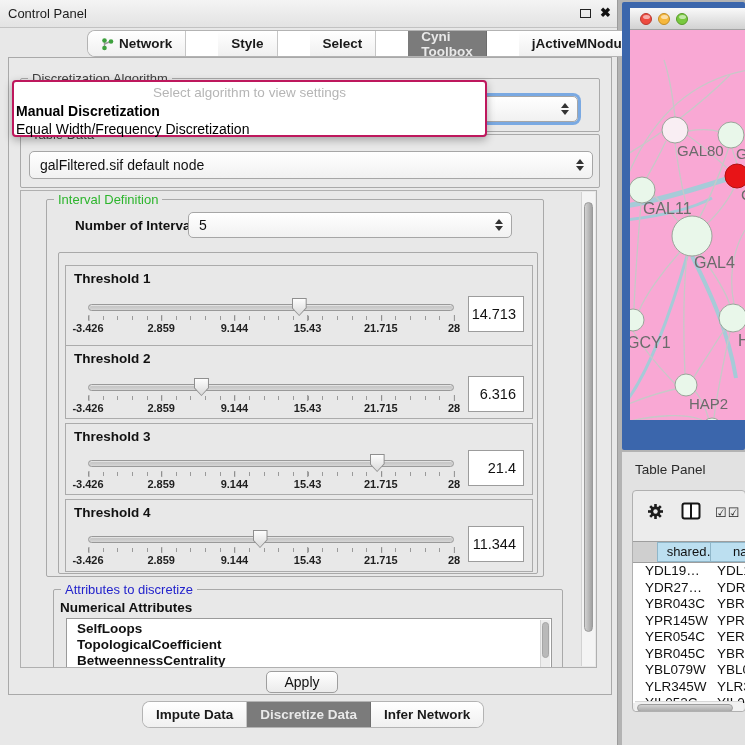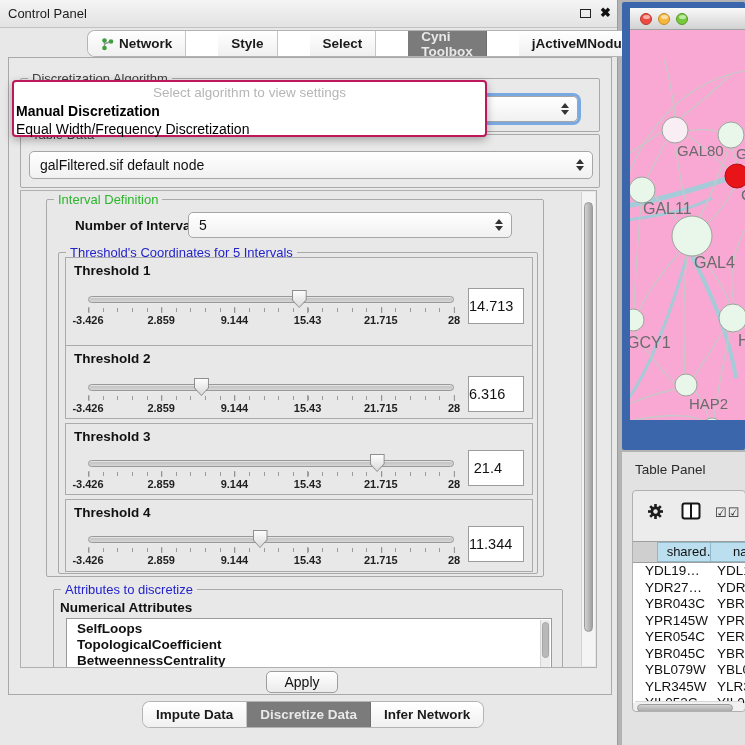--- a/index.html
+++ b/index.html
@@ -80,21 +80,21 @@
     clip-path:polygon(0 0,100% 0,100% 55%,50% 100%,0 55%); background:linear-gradient(#fdfdfd,#d9d9d9); }
   .minors { position:absolute; left:0; right:0; top:16px; height:4px;
     background:repeating-linear-gradient(90deg,#9a9a9a 0 1px,transparent 1px 4%); }
   .scale { position:absolute; left:0; right:0; top:22px; height:12px; }
   .scale span { position:absolute; transform:translateX(-50%); font-size:11px; font-weight:bold; color:#1e1e1e; white-space:nowrap; }
   .scale span::before { content:""; position:absolute; left:50%; top:-7px; width:1px; height:6px; background:#8c8c8c; }
   .scale span:nth-child(1){left:0;} .scale span:nth-child(2){left:20%;}
   .scale span:nth-child(3){left:40%;} .scale span:nth-child(4){left:60%;}
   .scale span:nth-child(5){left:80%;} .scale span:nth-child(6){left:100%;}
   .value-box { position:absolute; right:8px; top:30px; width:56px; height:36px; background:#fff; border:1px solid #9c9c9c;
-    font-size:14.5px; text-align:right; padding-right:21px; line-height:34px; }
+    font-size:14.5px; text-align:right; padding-right:7px; line-height:34px; }
 
   #attr-group { left:32px; top:398px; width:510px; height:86px; }
   #attr-list-title { position:absolute; left:6px; top:10px; font-size:13.5px; font-weight:bold; }
   #attr-list { position:absolute; left:12px; top:28px; width:486px; height:52px; background:#fff; border:1px solid #9a9a9a; overflow:hidden; padding:2px 0 0 10px;font-weight:bold; }
   #attr-list .item { font-size:13.5px; line-height:16px; color:#111; }
   .list-scroll { position:absolute; right:1px; top:1px; bottom:1px; width:10px; background:#ededed; border-left:1px solid #d5d5d5; }
   .list-scroll .thumb { position:absolute; left:1px; top:2px; width:7px; height:36px; border-radius:4px; background:#b9b9b9; border:1px solid #a5a5a5; }
 
   #apply-btn { position:absolute; left:266px; top:671px; width:72px; height:22px; border:1px solid #9e9e9e; border-radius:5px;
     background:linear-gradient(#ffffff,#ebebeb); font-size:14px; text-align:center; line-height:20px; color:#111; }
@@ -203,23 +203,22 @@
       <span id="noi-label">Number of Intervals</span>
       <div id="noi-combo" class="combo">
         <span>5</span>
         <span class="arrows">
             <span class="tri-up"></span>
             <span class="tri-down"></span>
           </span>
       </div>
 
       <div id="thr-group" class="groupbox gb-title-bg">
-        <span class="group-title gt-blue">Threshold's Coordinates for 5 Intervals</span>
-
-        <div class="threshold-box" style="top:4px;height:97px;">
+
+        <div class="threshold-box" style="top:12px;height:97px;">
           <span class="t-label">Threshold 1</span>
           <div class="slider">
             <div class="track"></div>
             <div class="handle" style="left: calc(57.7% - 7.5px);"></div>
             <div class="minors"></div>
             <div class="scale">
               <span>-3.426</span>
                 <span>2.859</span>
                 <span>9.144</span>
                 <span>15.43</span>

